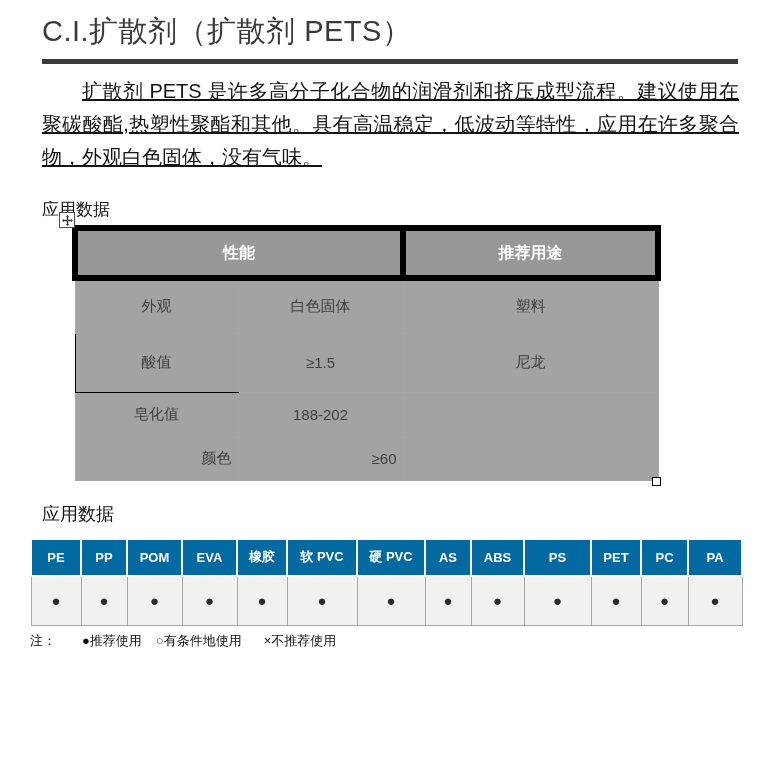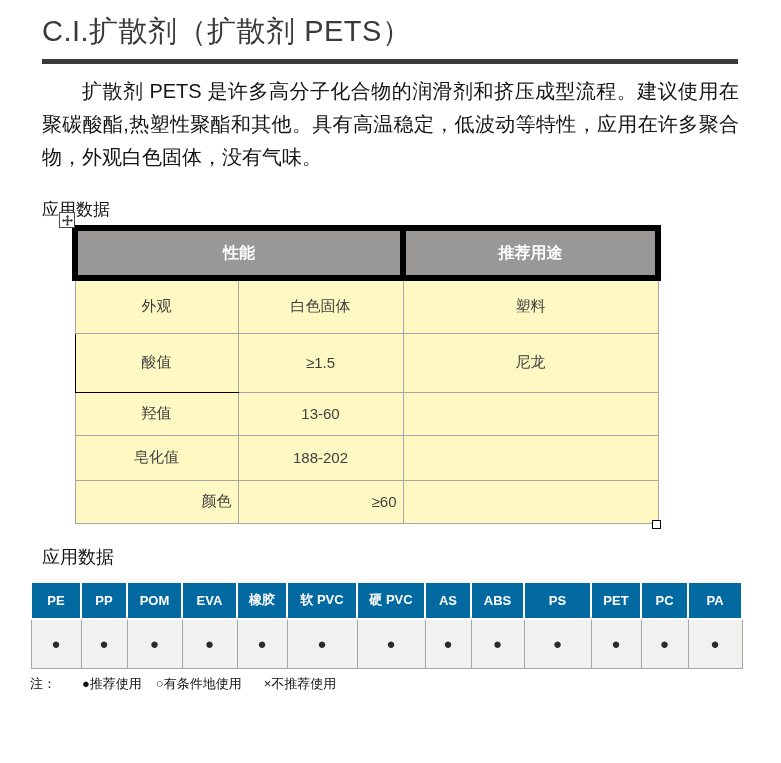--- a/index.html
+++ b/index.html
@@ -15,34 +15,34 @@
     font-size:29px; font-weight:400; color:#3a3a3a;
     margin:0; line-height:38px; letter-spacing:0.5px;
   }
   .title-rule {
     margin-top:9px; width:696px; height:3px;
     border-top:2px solid #3a3a3a; border-bottom:3px solid #3a3a3a;
   }
   .intro {
     margin:11px 0 0 0; width:697px;
     font-size:20px; line-height:33px; color:#141414;
-    text-align:justify; text-indent:2em;
+    text-align:justify; text-indent:2em;text-decoration:underline;
   }
   .section-label-1 { margin-top:24px; font-size:17px; color:#141414; }
   .section-label-2 { margin-top:21px; font-size:18px; color:#141414; }
 
   
   .t1-wrap { position:relative; margin:4px 0 0 30px; width:583px; }
   table.t1 { width:583px; table-layout:fixed; border-collapse:collapse; }
   table.t1 th {
     background:#9a9897; color:#fff; font-size:16px; font-weight:700;
     border:6px solid #000000; height:50px; text-align:center; vertical-align:middle;
   }
   table.t1 td {
-    border:1px solid #a6a6a6; background:#fef9c3;
+    border:1px solid #a6a6a6; background:#a3a3a3;
     font-size:15px; color:#3f3f3f; text-align:center; vertical-align:middle;
     padding:0 6px;
   }
   tr.r55 td { height:55px; } tr.r59 td { height:59px; } tr.r48 td { height:48px; }
   tr.r43 td { height:43px; } tr.r45 td { height:45px; } tr.r43b td { height:43px;text-align:right; }
   td.black-cell {
     border-top:1.5px solid #000 !important;
     border-bottom:1.5px solid #000 !important;
     border-left:1.5px solid #000 !important;
   }
@@ -113,25 +113,20 @@
       </tr>
       <tr class="r55">
         <td>外观</td>
         <td>白色固体</td>
         <td>塑料</td>
       </tr>
       <tr class="r59">
         <td class="black-cell">酸值</td>
         <td>≥1.5</td>
         <td>尼龙</td>
-      </tr>
-      <tr class="r43">
-        <td>羟值</td>
-        <td>13-60</td>
-        <td></td>
       </tr>
       <tr class="r45">
         <td>皂化值</td>
         <td>188-202</td>
         <td></td>
       </tr>
       <tr class="r43b">
         <td>颜色</td>
         <td>≥60</td>
         <td></td>

